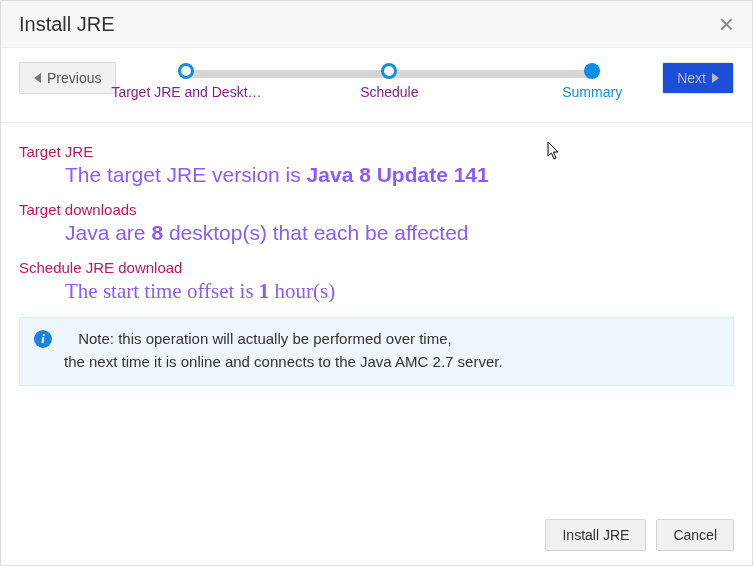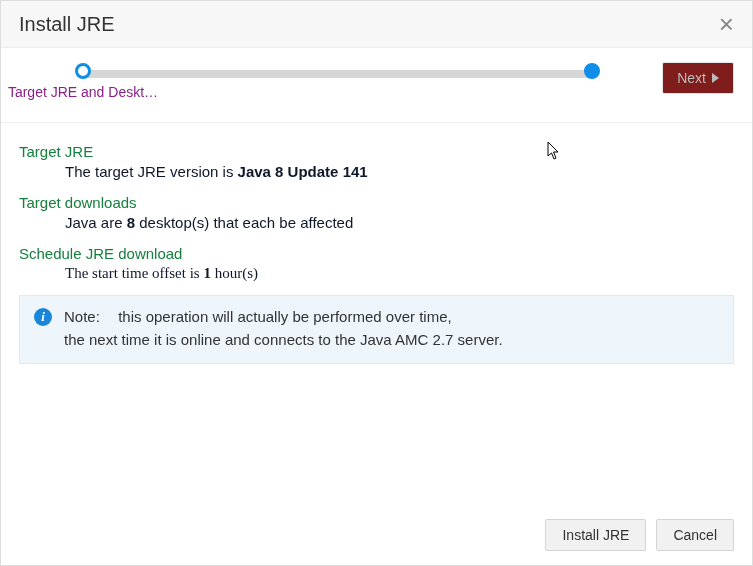--- a/index.html
+++ b/index.html
@@ -50,21 +50,21 @@
       font-size: 14px;
       color: #555;
       cursor: pointer;
       display: inline-flex;
       align-items: center;
       gap: 6px;
       height: 32px;
     }
     .nav-btn.disabled {
       color: #bbb;
-      background: #7f1d1d;
+      background: #1d4ed8;
       border-color: #e6e6e6;
       cursor: default;
     }
     .chev {
       display: inline-block;
       width: 0; height: 0;
       border-top: 5px solid transparent;
       border-bottom: 5px solid transparent;
     }
     .chev.left { border-right: 7px solid #777; }
@@ -83,21 +83,21 @@
       height: 8px;
       background: #d6d6d6;
       border-radius: 4px;
     }
     .step {
       position: absolute;
       text-align: center;
       width: 160px;
       transform: translateX(-80px);
     }
-    .step1 { left: 44px; }
+    .step1 { left: 50px; }
     .step2 { left: 50%; }
     .step3 { right: -110px; left: auto; }
     .step-dot {
       width: 16px; height: 16px;
       border-radius: 50%;
       background: #fff;
       border: 3px solid #0f8ee8;
       margin: 0 auto 6px auto;
       position: relative;
       z-index: 2;
@@ -111,26 +111,26 @@
     .step-label.done { color: #8a1f8b; }
     .step-label.current { color: #0f8ee8; }
     .content {
       flex: 1;
       padding: 16px 18px;
       overflow-y: auto;
       color: #333;
     }
     .section-label {
       font-size: 15px;
-      color: #15803d;
+      color: #be185d;
       margin-top: 4px;
     }
     .section-line {
-      font-size: 15px;
-      color: #0f172a;
+      font-size: 21px;
+      color: #8b5cf6;
       padding: 3px 0 10px 46px;
     }
     .section-line.tight { padding-bottom: 3px; font-family: Liberation Serif, serif; }
     .section-line b { font-weight: 700; }
     .note-box {
       background: #eef6fc;
       border: 1px solid #d8ecf8;
       padding: 10px 14px 12px 14px;
       margin-top: 10px;
       display: flex;
@@ -149,20 +149,21 @@
       text-align: center;
       line-height: 18px;
       font-size: 13px;
       flex: 0 0 18px;
       margin-top: 2px;
     }
     .note-body .note-label {
       display: inline-block;
       width: 50px;
       color: #333;
+      text-align: right;
     }
     .note-body div { line-height: 1.5; }
     .footer {
       display: flex;
       justify-content: flex-end;
       gap: 10px;
       padding: 12px 18px 14px 18px;
     }
     .btn {
       background: #f1f1f1;
@@ -185,29 +186,38 @@
   </style>
 </head>
 <body>
 
 <div class="dialog-header">
   <div class="dialog-title">Install JRE</div>
   <div class="close-icon">×</div>
 </div>
 
 <div class="wizard-bar">
+  <button class="nav-btn">
+    <span class="chev left"></span>
+    <span>Previous</span>
+  </button>
 
   <div class="steps">
     <div class="step-track"></div>
     <div class="step step1">
       <div class="step-dot"></div>
       <div class="step-label done">Target JRE and Deskt…</div>
     </div>
+    <div class="step step2">
+      <div class="step-dot"></div>
+      <div class="step-label done">Schedule</div>
+    </div>
     <div class="step step3">
       <div class="step-dot filled"></div>
+      <div class="step-label current">Summary</div>
     </div>
   </div>
 
   <button class="nav-btn disabled">
     <span>Next</span>
     <span class="chev right"></span>
   </button>
 </div>
 
 <div class="content">

